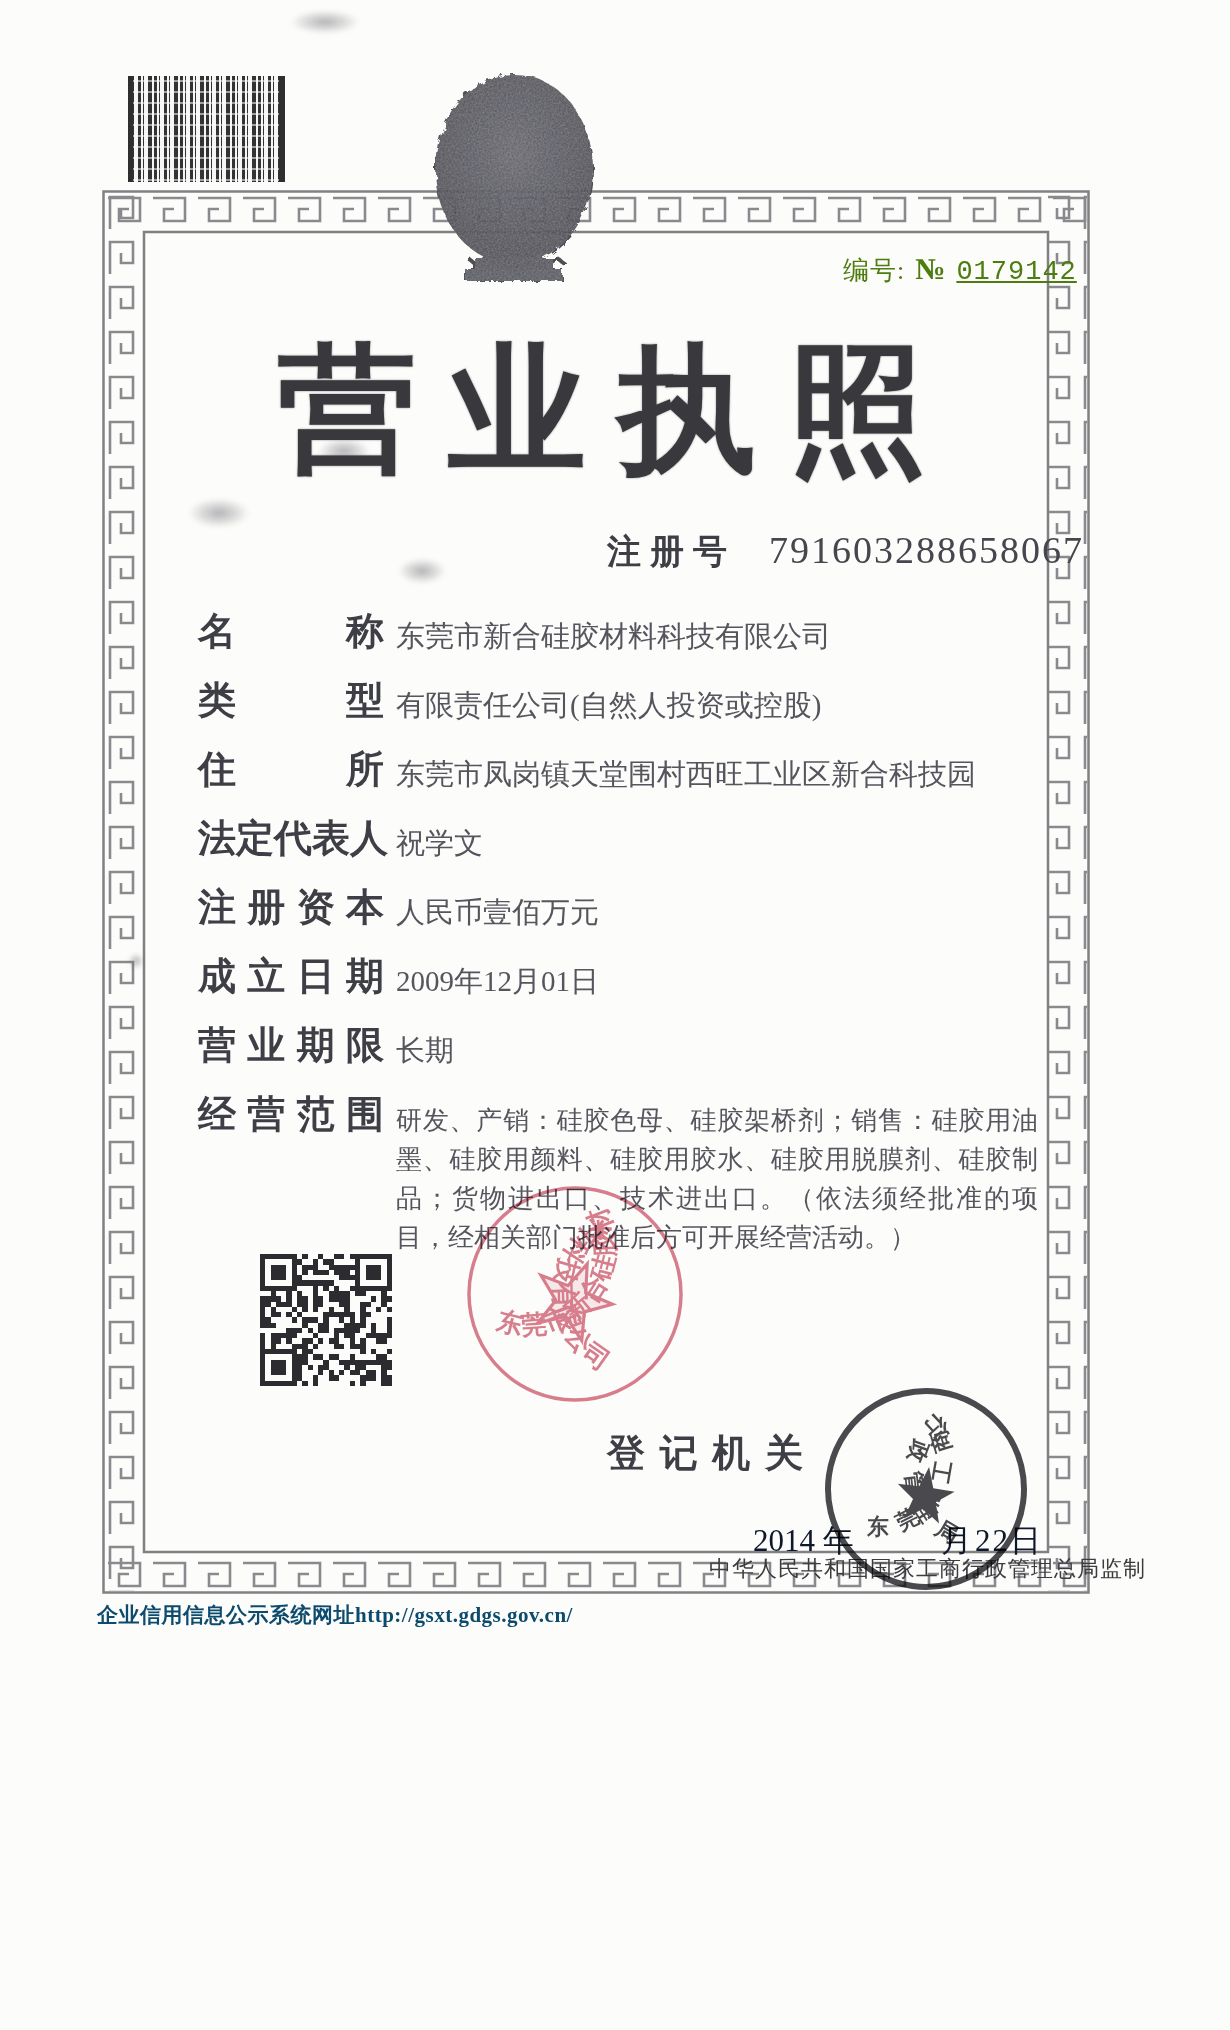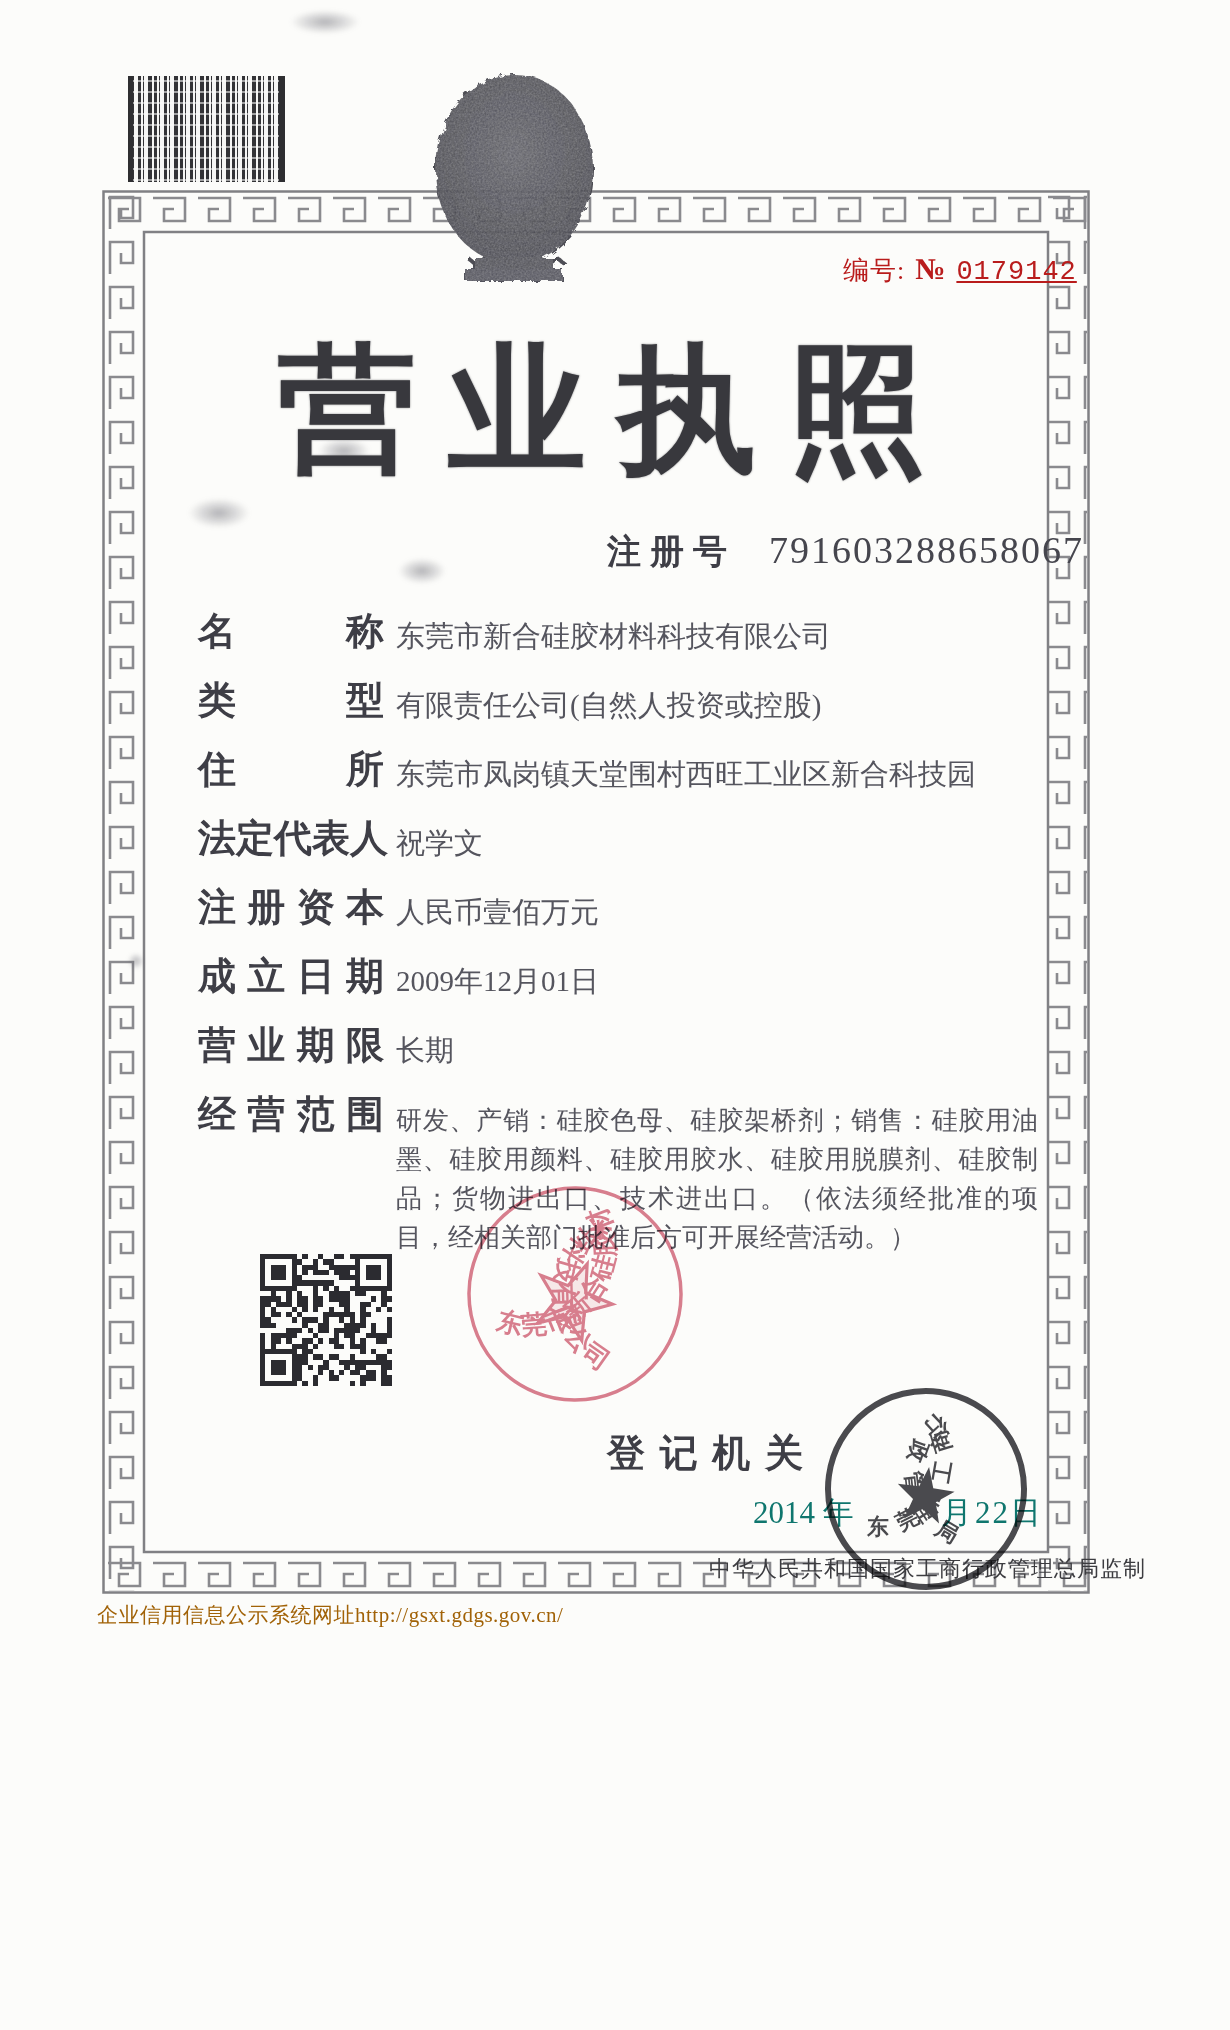--- a/index.html
+++ b/index.html
@@ -16,21 +16,21 @@
     background-image:
       repeating-linear-gradient(180deg, rgba(252,252,250,0) 0 4px, rgba(252,252,250,.55) 4px 6px, rgba(252,252,250,0) 6px 11px),
       repeating-linear-gradient(90deg,#222226 0 3px,#f6f6f4 3px 5px,#222226 5px 6px,#f6f6f4 6px 10px,#222226 10px 13px,#f6f6f4 13px 15px,#222226 15px 16px,#f6f6f4 16px 20px,#222226 20px 24px,#f6f6f4 24px 26px);
     box-shadow:inset 5px 0 0 #1d1d21, inset -6px 0 0 #1d1d21;}
 
   
   .emblem{left:432px;top:72px;z-index:3;opacity:.95;}
 
   
   .serial{left:843px;top:252px;z-index:4;display:flex;align-items:baseline;gap:10px;
-          font-size:26px;color:#b91c1c;letter-spacing:1px;}
+          font-size:26px;color:#4d7c0f;letter-spacing:1px;}
   .serial .numero{font-weight:bold;font-size:30px;}
   .serial .num{font-family:"Liberation Mono","DejaVu Sans Mono",monospace;font-size:27px;text-decoration:underline;}
 
   
   .title{left:278px;top:340px;width:648px;z-index:4;display:flex;justify-content:space-between;
          font-family:"Liberation Sans","DejaVu Sans",sans-serif;font-weight:800;font-size:138px;
          line-height:1;color:#38383d;text-shadow:0 0 2px rgba(55,55,60,.65);}
 
   
   .regline{left:607px;top:528px;z-index:4;display:flex;align-items:baseline;gap:42px;}
@@ -47,32 +47,32 @@
   .field-value.long{font-size:26px;line-height:39px;text-align:justify;}
 
   
   .qr{left:260px;top:1254px;width:132px;height:132px;z-index:4;display:grid;
       grid-template-columns:repeat(25,1fr);grid-template-rows:repeat(25,1fr);background:#fcfcfa;}
   .qr div.d{background:#2b2b30;}
 
   
   .registrar{left:607px;top:1428px;width:196px;z-index:4;display:flex;justify-content:space-between;
          font-size:38px;font-weight:600;color:#3e3e46;}
-  .date-part{z-index:4;font-size:31px;color:#0f766e;}
+  .date-part{z-index:4;font-size:31px;color:#0f172a;margin-top:28px;}
   .date-year{left:753px;top:1492px;}
   .date-month{left:941px;top:1492px;}
   .date-day{left:975px;top:1492px;letter-spacing:2px;}
 
   
   .seal{z-index:6;mix-blend-mode:multiply;}
   .seal-red{left:455px;top:1174px;transform:rotate(22deg);opacity:.85;}
   .seal-black{left:816px;top:1379px;transform:rotate(8deg);opacity:.88;}
 
   
-  .footer-left{left:97px;top:1601px;z-index:4;font-size:21px;color:#a16207;letter-spacing:.5px;}
+  .footer-left{left:97px;top:1601px;z-index:4;font-size:21px;color:#0c4a6e;letter-spacing:.5px;font-weight:bold;}
   .footer-right{left:709px;top:1554px;z-index:4;font-size:22px;color:#3c3c40;letter-spacing:1px;}
 
   
   .smudge{z-index:2;border-radius:50%;filter:blur(2px);background:radial-gradient(closest-side,rgba(90,90,100,.45),rgba(90,90,100,0));}
 </style>
 </head>
 <body>
 
 <div class="page">
 

